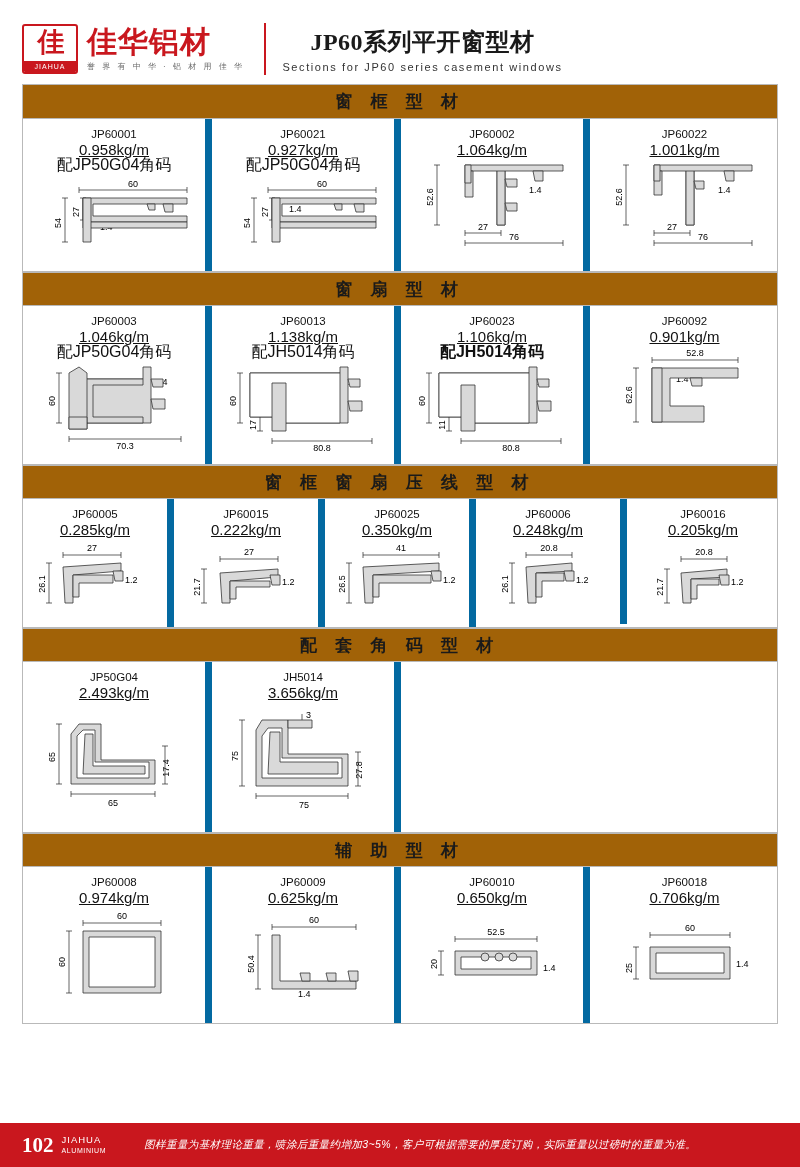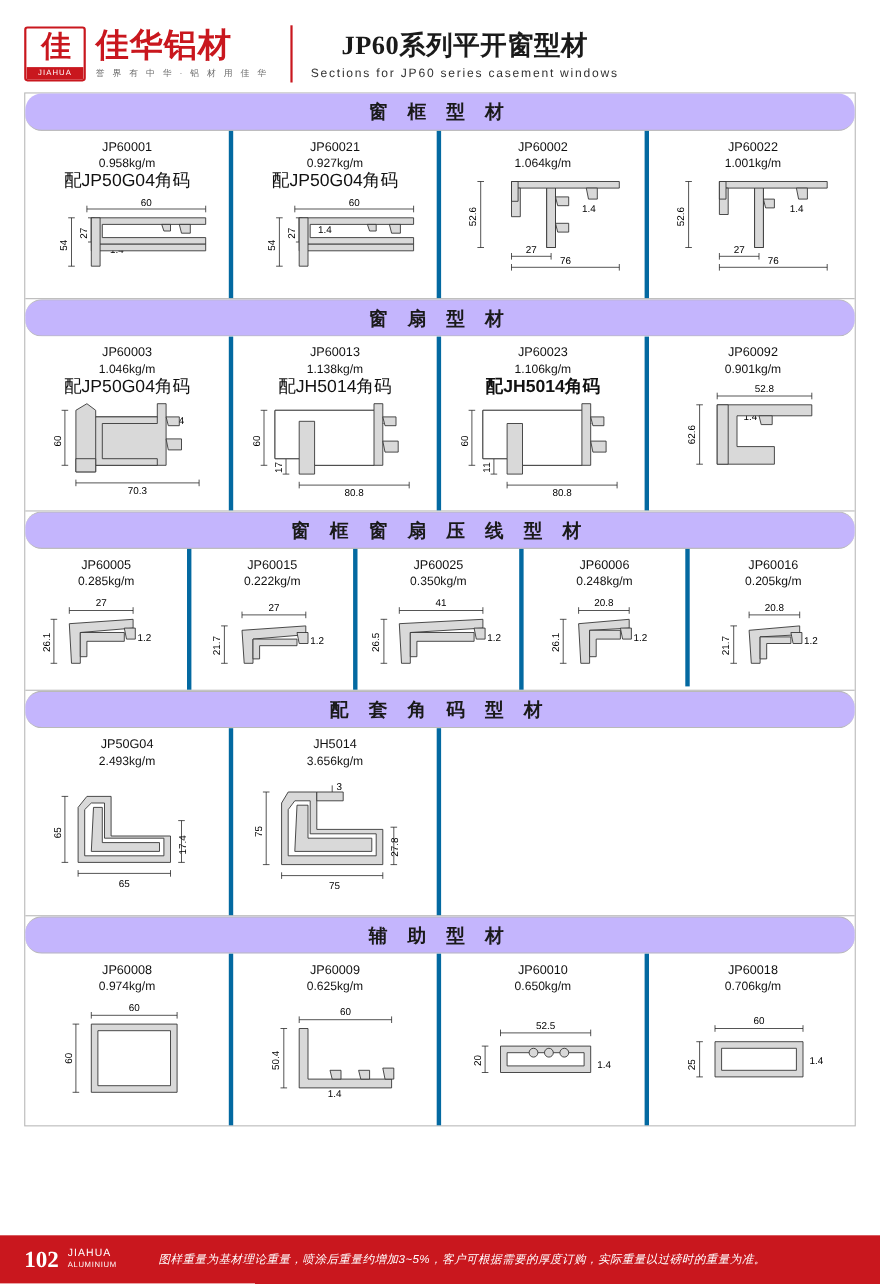--- a/index.html
+++ b/index.html
@@ -93,59 +93,59 @@
     text-align: center;
   }
 
   
   .sheet {
     margin: 0 22px;
     border: 1px solid #b9b9b9;
     width: 756px;
   }
   .section-head {
-    background: #c4b5fd;
+    background: #a16207;
     border-bottom: 1px solid #b9b9b9;
     border-top: 1px solid #b9b9b9;
     height: 34px;
     display: flex;
     align-items: center;
     justify-content: center;
     font-family: "Liberation Serif", serif;
     font-weight: bold;
     font-size: 17px;
     letter-spacing: 7px;
     color: #1a1a1a;
-    border-radius: 15px;
   }
   .section-head:first-child { border-top: none; }
   .row {
     display: flex;
     border-bottom: 1px solid #b9b9b9;
   }
   .row:last-child { border-bottom: none; }
   .cell {
-    border-right: 4px solid #0369a1;
+    border-right: 7px solid #0369a1;
     position: relative;
     padding: 8px 4px 6px;
     display: flex;
     flex-direction: column;
     align-items: center;
   }
   .cell:last-child { border-right: none; }
   .code {
     font-size: 11.5px;
     color: #111;
     line-height: 15px;
     text-align: center;
   }
   .weight {
-    font-size: 11px;
+    font-size: 15px;
     color: #111;
     line-height: 15px;
+    text-decoration: underline;
   }
   .fit {
     font-size: 16px;
     color: #111;
     line-height: 15px;
     text-align: center;
   }
   .fit.bold { font-weight: bold; }
   .fig {
     position: relative;

